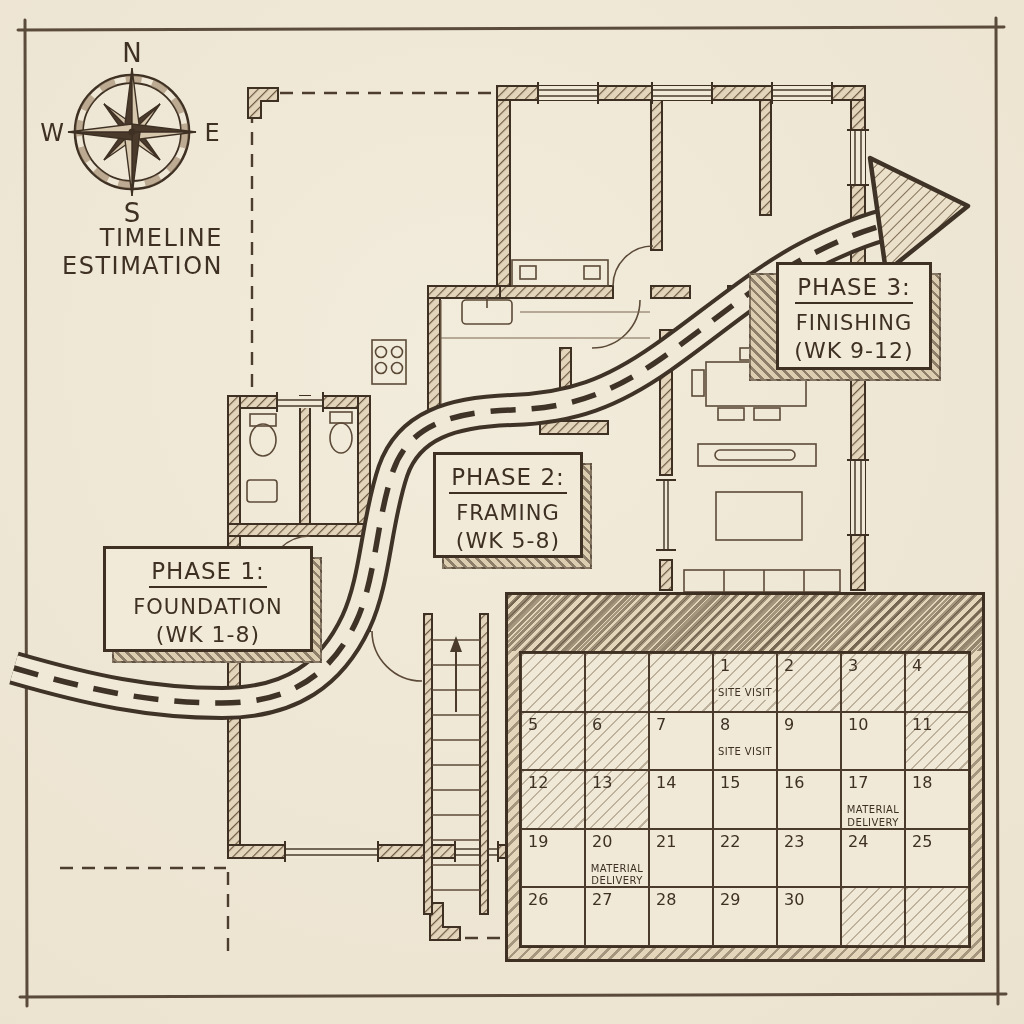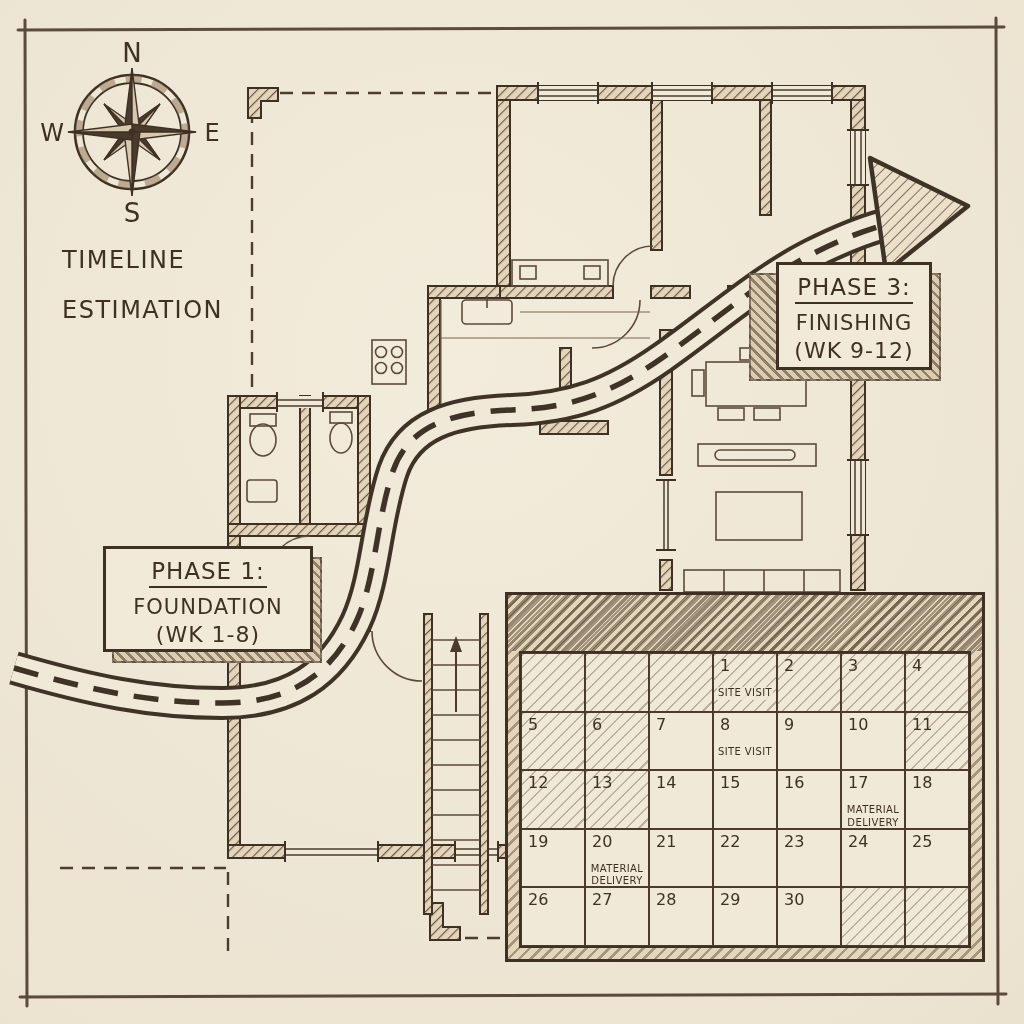--- a/index.html
+++ b/index.html
@@ -15,21 +15,21 @@
   .thin{stroke:#5c4a37;stroke-width:1.6;fill:none;}
   .faint{stroke:#7a6650;stroke-width:1.2;fill:none;}
   .dash{stroke:#4c3d2e;stroke-width:2.4;fill:none;stroke-dasharray:13 9;}
   .winbase{fill:#f0e9d7;stroke:none;}
   .winline{stroke:#4a3b2d;stroke-width:1.5;}
   .tick{stroke:#3e3124;stroke-width:2;}
 
   
   .title{position:absolute;left:62px;top:224px;z-index:4;letter-spacing:1.5px;}
   .title .l1{display:inline-block;font-size:26px;border-bottom:2.5px solid #3e3124;padding-bottom:2px;}
-  .title .l2,.title .l3{font-size:24px;margin-top:22px;}
+  .title .l2,.title .l3{font-size:24px;margin-top:0;text-align:right;}
 
   
   .phase-wrap{position:absolute;z-index:5;}
   .pshadow{position:absolute;left:9px;top:11px;width:100%;height:100%;
     background:#dccdb0 repeating-linear-gradient(45deg, rgba(62,49,36,.5) 0 2.5px, transparent 2.5px 7px);
     border:2px solid rgba(62,49,36,.55);z-index:-1;box-sizing:border-box;}
   .phase{position:relative;width:100%;height:100%;box-sizing:border-box;text-align:center;
     background:#f2ead8;border:3.5px solid #3e3124;padding-top:9px;}
   .phase .ph-head{display:inline-block;font-size:23px;letter-spacing:1px;border-bottom:2px solid #3e3124;padding:0 2px 2px 2px;}
   .phase .ph-name{font-size:21px;letter-spacing:1px;margin-top:7px;}
@@ -288,20 +288,28 @@
 
   <div class="phase-wrap" style="left:103px;top:546px;width:210px;height:106px;">
     <div class="pshadow"></div>
     <div class="phase">
       <span class="ph-head">PHASE 1:</span>
       <div class="ph-name">FOUNDATION</div>
       <div class="ph-weeks">(WK 1-8)</div>
     </div>
   </div>
 
+  <div class="phase-wrap" style="left:433px;top:452px;width:150px;height:106px;">
+    <div class="pshadow"></div>
+    <div class="phase">
+      <span class="ph-head">PHASE 2:</span>
+      <div class="ph-name">FRAMING</div>
+      <div class="ph-weeks">(WK 5-8)</div>
+    </div>
+  </div>
 
   <div class="phase-wrap" style="left:740px;top:262px;width:156px;height:108px;padding-left:36px;">
     <div class="pshadow"></div>
     <div class="phase">
       <span class="ph-head">PHASE 3:</span>
       <div class="ph-name">FINISHING</div>
       <div class="ph-weeks">(WK 9-12)</div>
     </div>
   </div>
 

